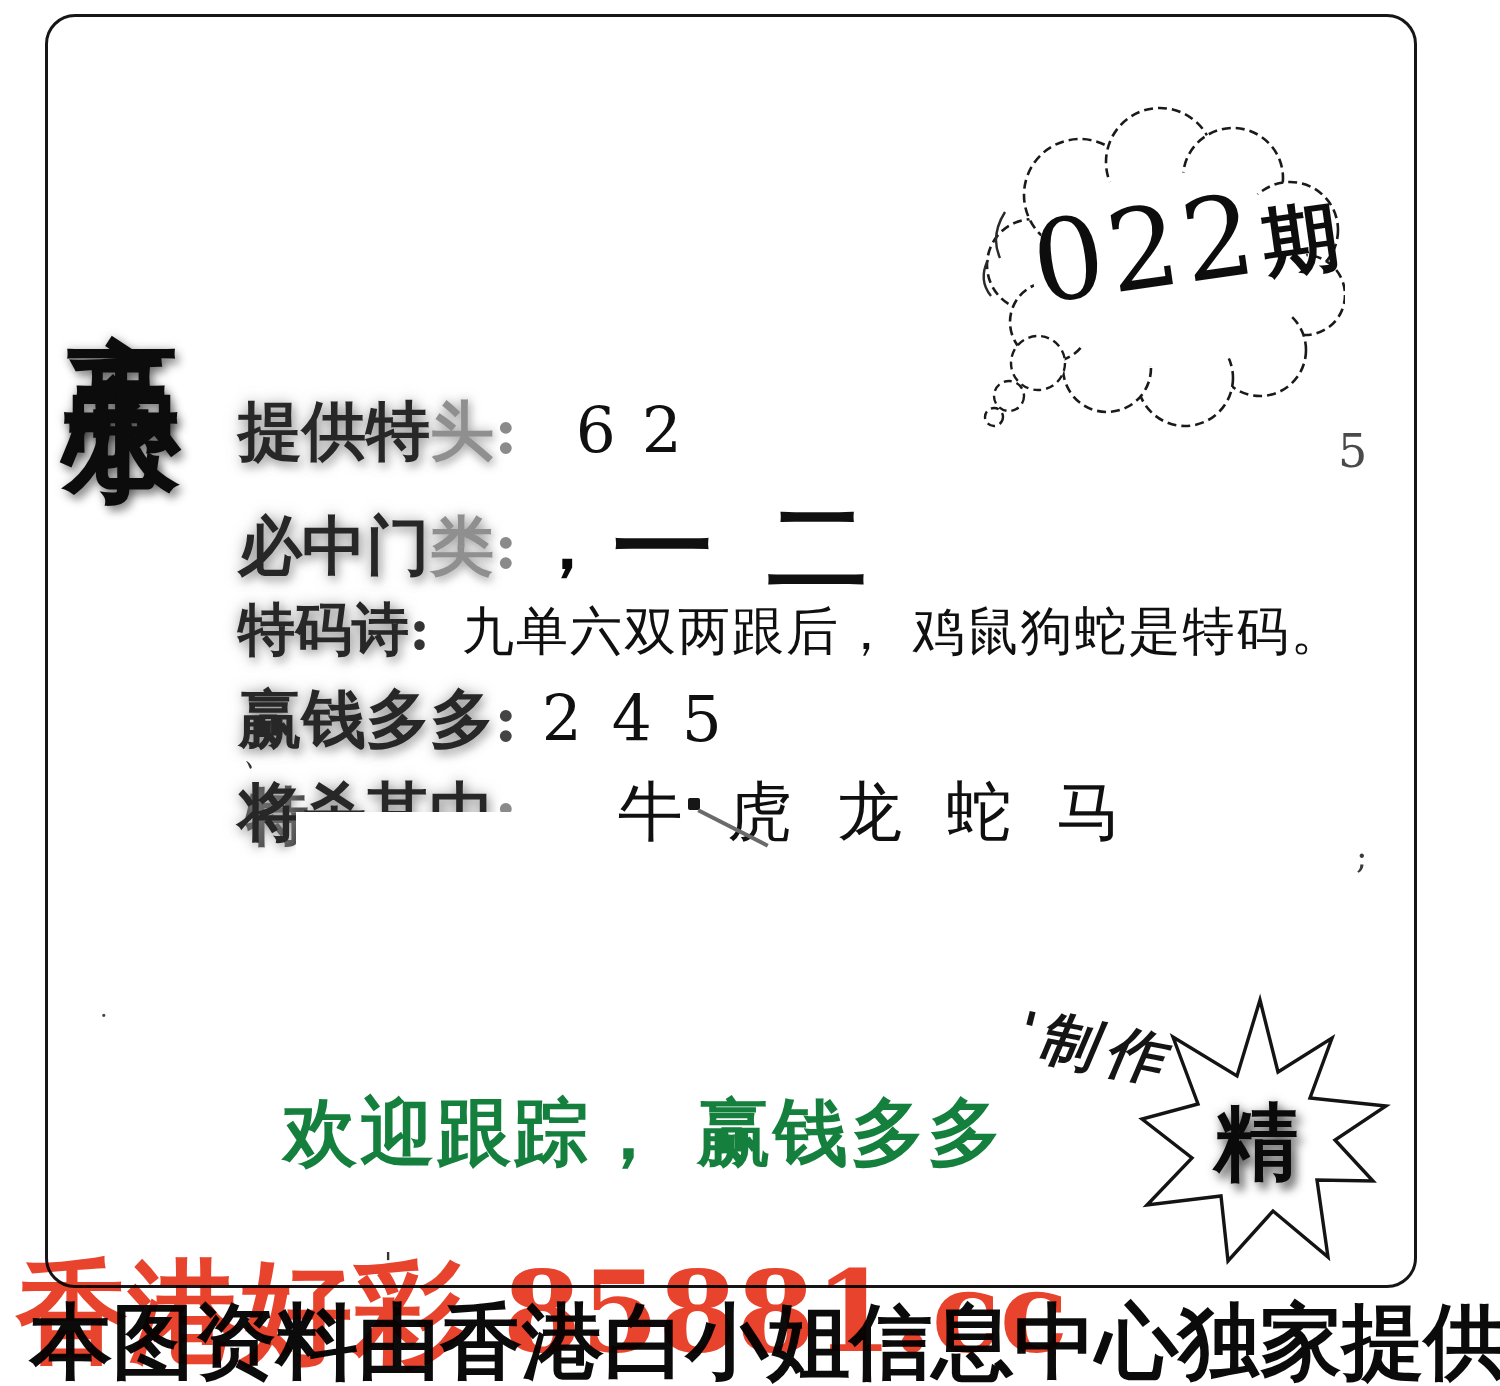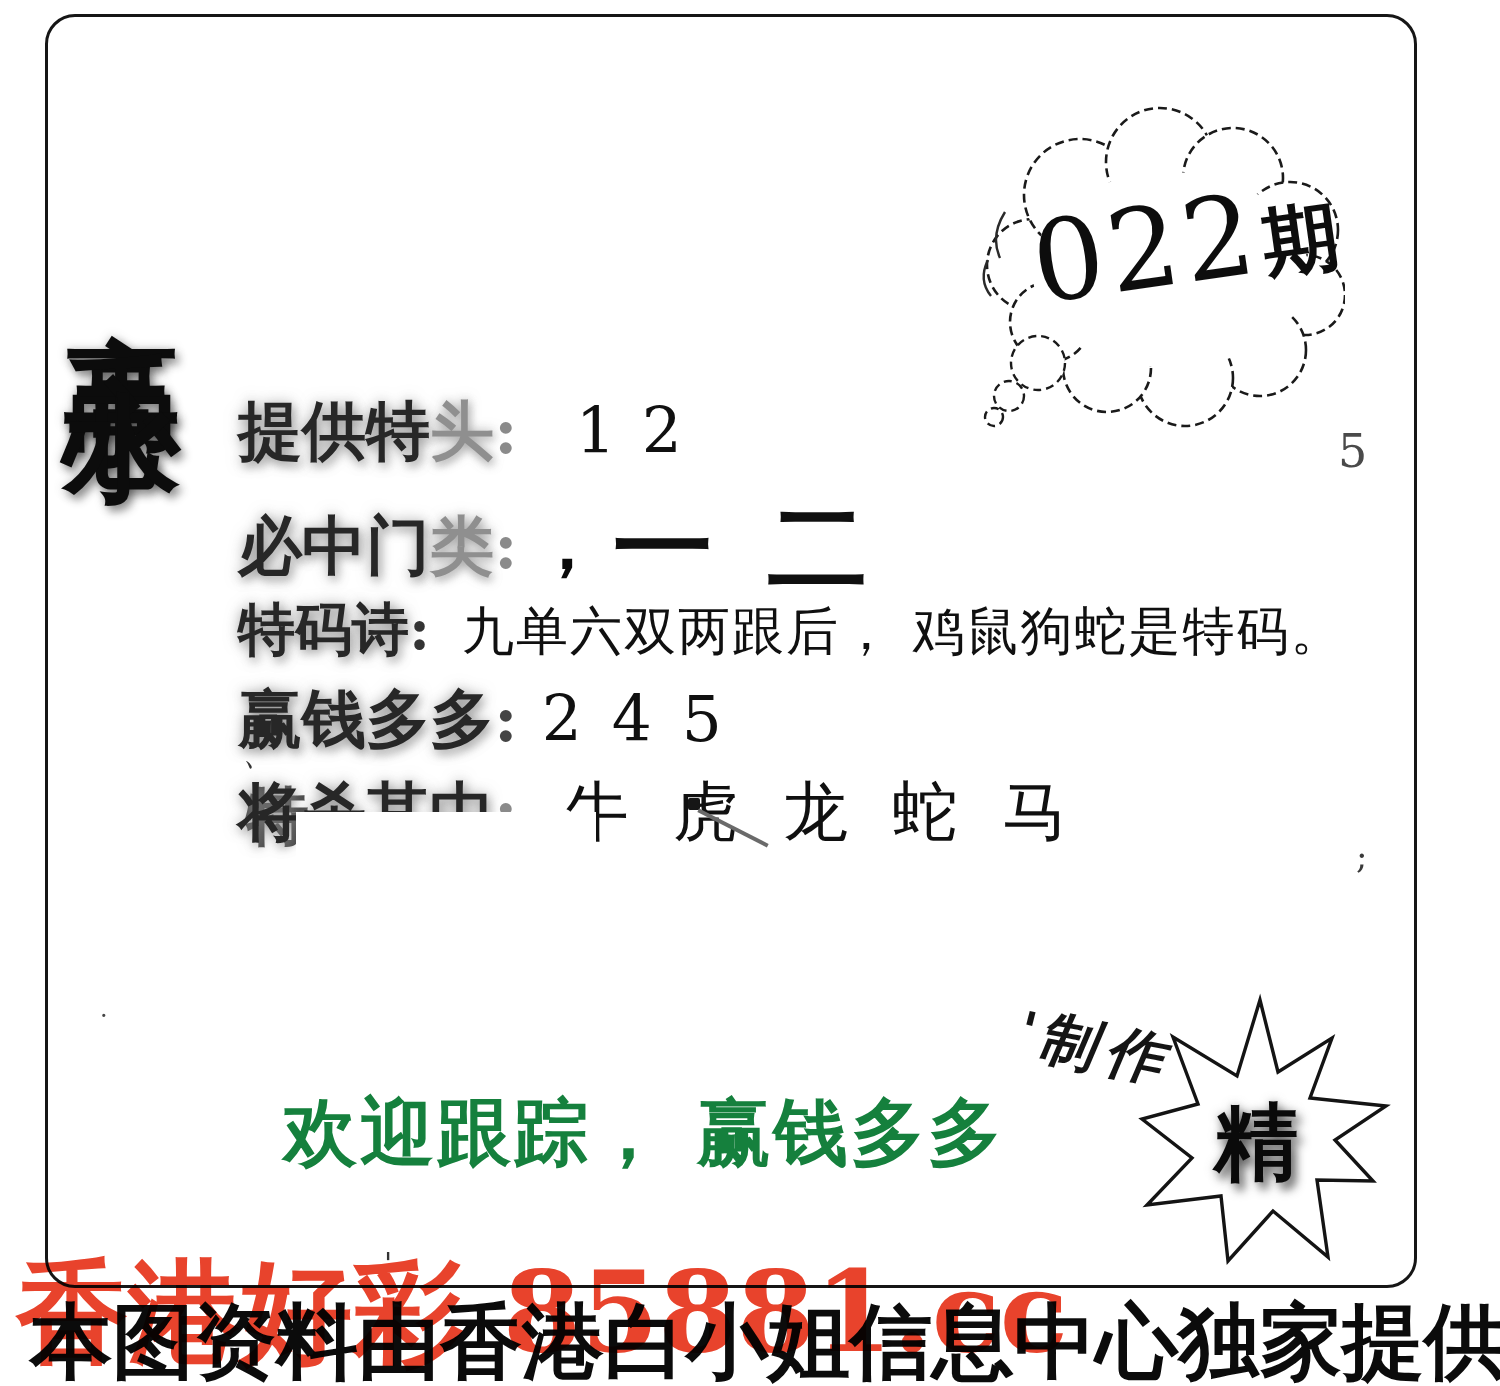--- a/index.html
+++ b/index.html
@@ -19,21 +19,21 @@
   .lab2{font-weight:700;color:#8f8f8f;
        text-shadow:0 0 12px rgba(150,150,150,.7), 2px 4px 9px rgba(150,150,150,.6);}
   .colon{color:#8a8a8a;font-weight:700;}
   .val{color:#101010;}
   #row1{top:292px;font-size:64px;} #row1 .val{margin-left:44px;letter-spacing:13px;font-size:66px;}
   #row2{top:388px;font-size:64px;} #row2 .val{margin-left:58px;letter-spacing:3px;font-size:63px;}
   #row3{top:482px;font-size:64px;} #row3 .val{margin-left:11px;letter-spacing:10px;font-size:100px;font-weight:700;vertical-align:-14px;}
   #row3 .dot{color:#0a0a0a;font-weight:900;font-size:70px;margin-left:14px;}
   #row4{top:592px;font-size:57px;} #row4 .colon{color:#333;} #row4 .val{margin-left:32px;letter-spacing:2px;font-size:52px;}
   #row5{top:676px;font-size:64px;} #row5 .colon{color:#444;} #row5 .val{margin-left:24px;letter-spacing:5px;font-size:63px;}
-  #row6{top:768px;font-size:64px;} #row6 .val{margin-left:46px;letter-spacing:12px;font-size:65px;}
+  #row6{top:768px;font-size:64px;} #row6 .val{margin-left:100px;letter-spacing:12px;font-size:65px;}
   #row6-ghost{position:absolute;left:246px;top:774px;font-size:63px;font-weight:700;color:#2d2d2d;opacity:.85;}
   #row6-cover{position:absolute;left:296px;top:812px;width:300px;height:60px;background:#ffffff;}
   #row6-dot{position:absolute;left:688px;top:798px;width:12px;height:12px;background:#161616;border-radius:2px;}
   #row6-slash{position:absolute;left:694px;top:826px;width:78px;height:4px;background:#6a6a6a;transform:rotate(27deg);}
   
   #cloud-svg{position:absolute;left:975px;top:100px;}
   #issue-label{position:absolute;left:1032px;top:178px;transform:rotate(-8deg);white-space:nowrap;}
   #issue-number{font-size:112px;font-weight:400;color:#0d0d0d;letter-spacing:4px;}
   #issue-suffix{font-size:76px;font-weight:700;color:#0d0d0d;margin-left:4px;}
   
@@ -91,21 +91,21 @@
       <path d="M30,112 q-15,24 -5,46"></path>
       <path d="M13,160 q-10,20 3,36"></path>
     </g>
   </svg>
   <div id="issue-label">
     <span id="issue-number">022</span><span id="issue-suffix">期</span>
   </div>
 
 
   <div class="row" id="row2">
-    <span class="lab">提供特</span><span class="lab2">头</span><span class="colon">:</span><span class="val">1 2</span>
+    <span class="lab">提供特</span><span class="lab2">头</span><span class="colon">:</span><span class="val">6 2</span>
   </div>
 
   <div class="row" id="row3">
     <span class="lab">必中门</span><span class="lab2">类</span><span class="colon">:</span><span class="dot">，</span><span class="val">一 二</span>
   </div>
 
   <div class="row" id="row4">
     <span class="lab">特码诗</span><span class="colon">:</span><span class="val">九单六双两跟后， 鸡鼠狗蛇是特码。</span>
   </div>
 

